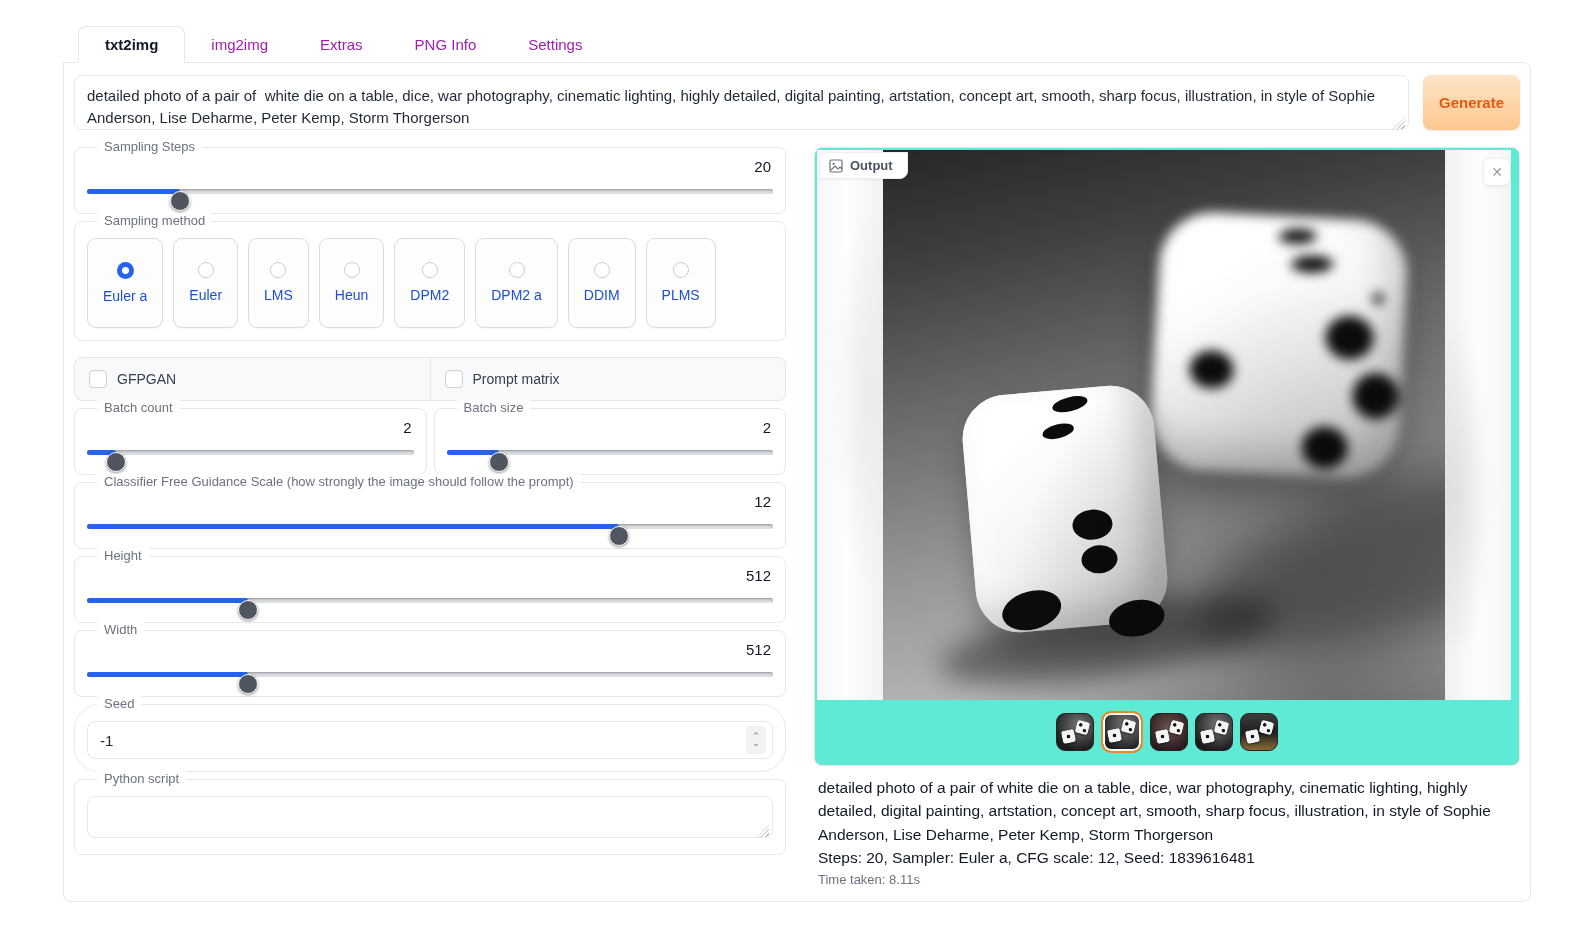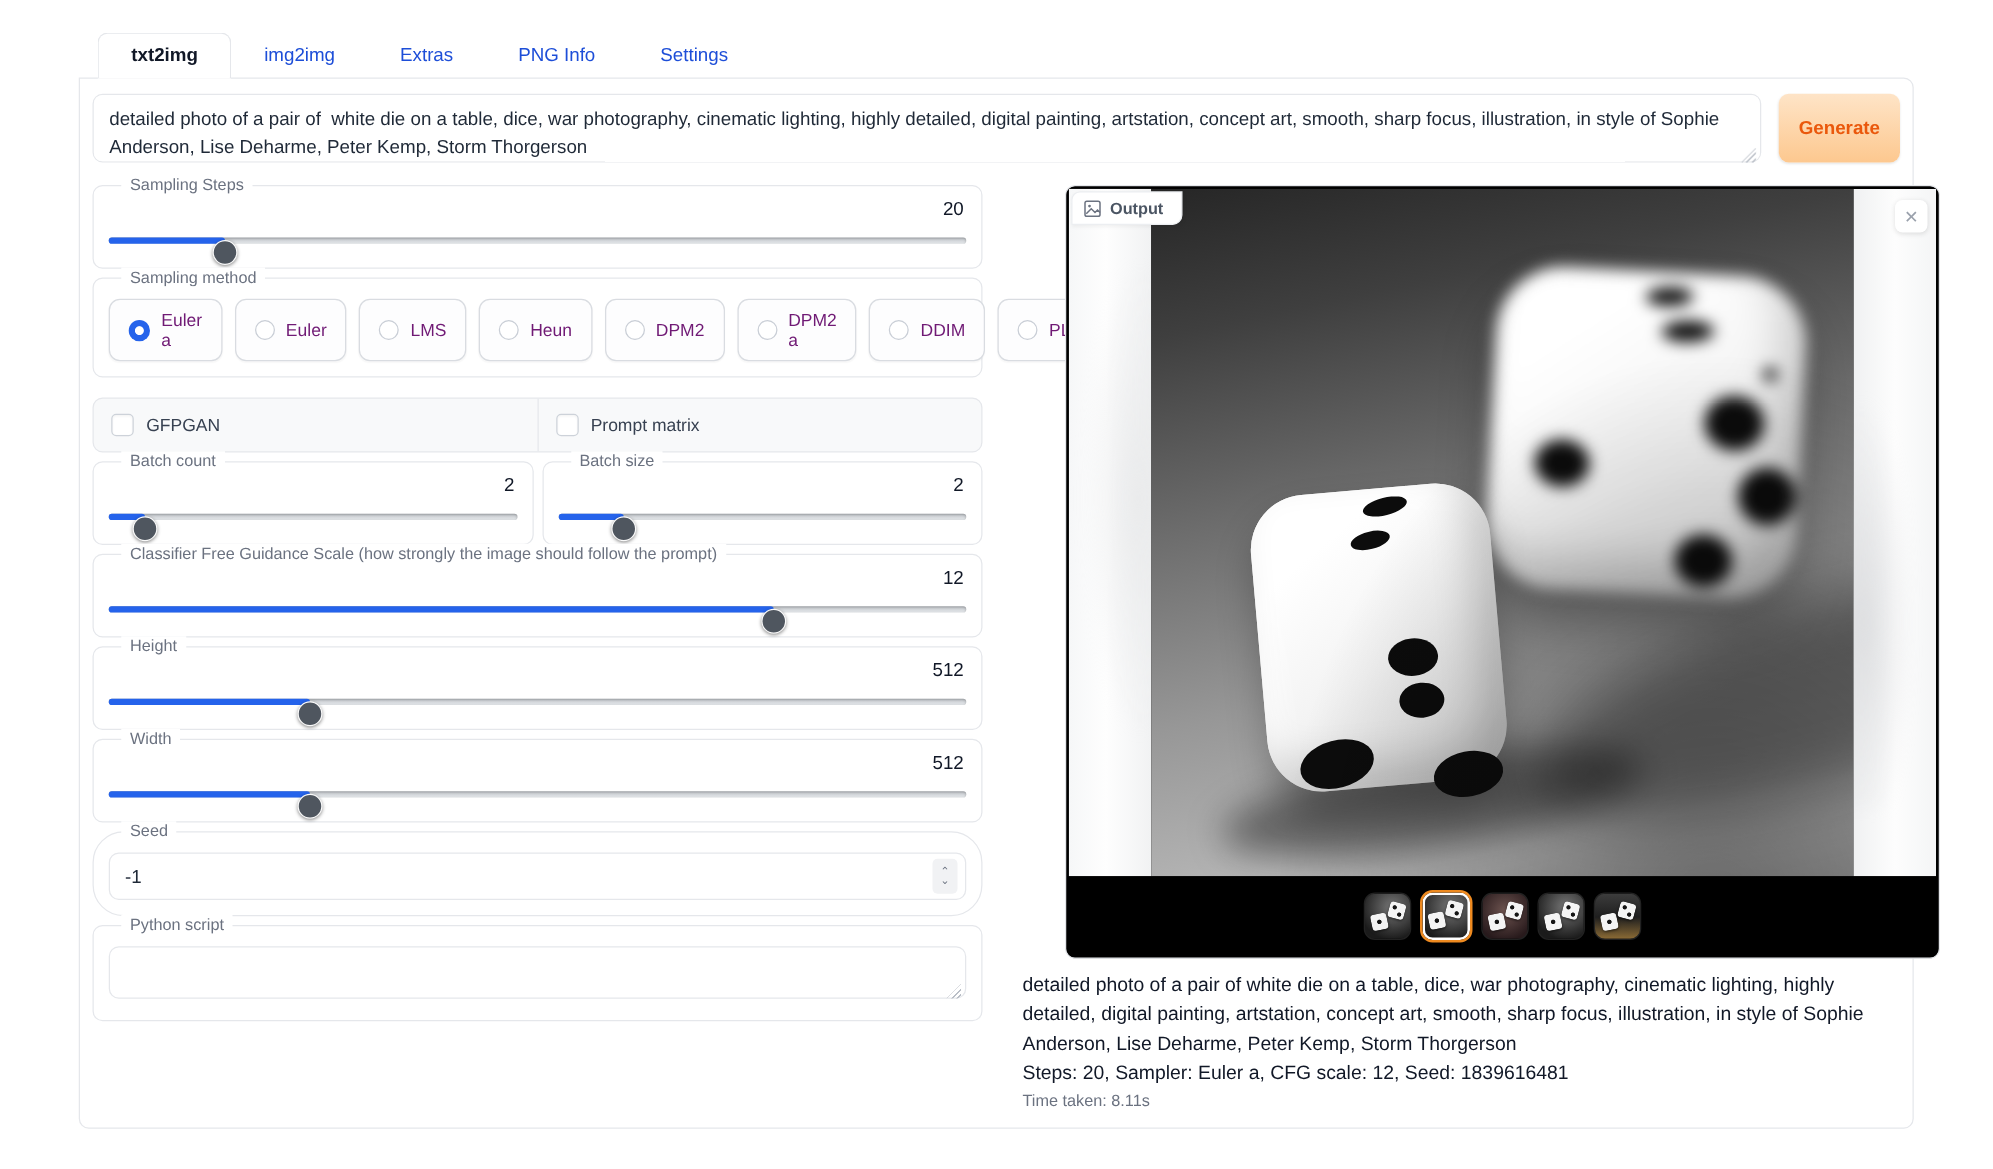--- a/index.html
+++ b/index.html
@@ -1,21 +1,21 @@
 <!DOCTYPE html>
 <html><head>
 <meta charset="utf-8">
 <style>
   * { margin:0; padding:0; box-sizing:border-box; }
   body { background:#fff; font-family:"Liberation Sans","DejaVu Sans",sans-serif; color:#111827; width:1594px; height:935px; overflow:hidden; }
   .page { margin:25px 0 0 63px; width:1468px; }
 
   
   .tabs { display:flex; align-items:flex-end; height:37px; padding-left:15px; }
-  .tab { background:transparent; border:none; font-size:15px; color:#1d4ed8; padding:9px 26px; cursor:pointer; font-family:inherit; }
+  .tab { background:transparent; border:none; font-size:15px; color:#a21caf; padding:9px 26px; cursor:pointer; font-family:inherit; }
   .tab.active { background:#fff; border:1px solid #e5e7eb; border-bottom:1px solid #fff; border-radius:8px 8px 0 0; color:#111827; font-weight:bold; margin-bottom:-1px; z-index:2; position:relative; }
 
   
   .frame { border:1px solid #e5e7eb; border-radius:0 8px 8px 8px; padding:12px 10px 14px 10px; min-height:832px; position:relative; background:#fff; }
 
   
   .prompt-row { display:flex; gap:14px; margin-bottom:13px; }
   .ta-wrap { position:relative; flex:1; }
   textarea { width:100%; border:1px solid #e5e7eb; border-radius:8px; font-family:inherit; font-size:15px; color:#1f2937; padding:9px 12px; resize:none; line-height:1.45; background:#fff; outline:none; }
   .prompt-ta { height:55px; }
@@ -33,41 +33,41 @@
   .slider-val { text-align:right; font-size:15px; color:#111827; margin:-2px 2px 6px 0; }
 
   
   .slider { position:relative; height:20px; cursor:pointer; }
   .track { position:absolute; left:0; right:0; top:8px; height:5px; border-radius:3px; background:linear-gradient(180deg,#c9cdd2,#e2e5e8); box-shadow:inset 0 1px 2px rgba(0,0,0,.25); }
   .fill { position:absolute; left:0; top:0; height:5px; border-radius:3px; background:#2563eb; }
   .knob { position:absolute; top:-1px; width:20px; height:20px; border-radius:50%; background:#4f565f; border:1px solid #fafafa; box-shadow:0 1px 3px rgba(0,0,0,.45); transform:translateX(-50%); margin-top:-6px; top:8px; }
 
   
   .chips { display:flex; gap:10px; margin-top:4px; }
-  .chip { display:flex; align-items:center; gap:9px; padding:8px 15px; border:1px solid #d9dce1; border-radius:9px; background:#fdfdfe; font-size:14px; color:#701a75; cursor:pointer; box-shadow:0 1px 1px rgba(0,0,0,.03); }
+  .chip { display:flex; align-items:center; gap:9px; padding:23px 15px; border:1px solid #d9dce1; border-radius:9px; background:#fdfdfe; font-size:14px; color:#1d4ed8; cursor:pointer; box-shadow:0 1px 1px rgba(0,0,0,.03);flex-direction:column; }
   .radio { width:16px; height:16px; border-radius:50%; border:1.5px solid #c9ced6; background:#fff; flex:none; }
   .chip.on .radio { border:none; background:radial-gradient(circle at center, #ffffff 0 3.2px, #2563eb 3.9px 100%); width:17px; height:17px; }
 
   
   .check-row { display:flex; border:1px solid #e5e7eb; border-radius:8px; background:#f8f9fa; margin:16px 0 7px 0; }
   .check-item { flex:1; display:flex; align-items:center; gap:10px; padding:12px 14px; cursor:pointer; font-size:14px; color:#374151; }
   .check-item + .check-item { border-left:1px solid #e5e7eb; }
   .cbox { width:18px; height:18px; border:1px solid #cdd2d9; border-radius:4px; background:#fff; box-shadow:inset 0 1px 2px rgba(0,0,0,.05); flex:none; }
 
   .batch-row { display:flex; gap:7px; }
   .batch-row .group { flex:1; }
 
   
   .numwrap { display:flex; align-items:center; border:1px solid #e5e7eb; border-radius:8px; height:38px; padding:0 6px 0 0; background:#fff; }
   .numinput { flex:1; border:none; outline:none; font-family:inherit; font-size:15px; color:#1f2937; padding:0 12px; background:transparent; }
   .spin { display:flex; flex-direction:column; justify-content:center; width:20px; height:28px; background:#f1f2f4; border-radius:4px; color:#6b7280; font-size:9px; line-height:7px; text-align:center; cursor:pointer; }
   .script-ta { height:42px; }
 
   
-  .gallery { border:1px solid #e5e7eb; border-radius:8px; background:#000000; position:relative; padding:2px 2px 12px 2px;margin-left:38px; }
+  .gallery { border:1px solid #e5e7eb; border-radius:8px; background:#5eead4; position:relative; padding:2px 2px 12px 2px; }
   .output-chip { position:absolute; top:4px; left:4px; z-index:5; background:#fff; border:1px solid #eceef1; border-radius:0 0 8px 0; border-top-left-radius:7px; padding:5px 14px 5px 9px; display:flex; align-items:center; gap:7px; color:#4b5563; font-size:13px; font-weight:bold; box-shadow:1px 1px 3px rgba(0,0,0,.05); }
   .output-chip svg { display:block; }
   .close-btn { position:absolute; top:11px; right:9px; z-index:5; width:26px; height:26px; background:#fff; border:none; border-radius:6px; color:#9aa1ac; font-size:14px; cursor:pointer; box-shadow:0 1px 4px rgba(0,0,0,.12); line-height:26px; text-align:center; }
   .stage { display:flex; height:550px; overflow:hidden; }
   .strip { width:66px; position:relative; overflow:hidden; }
   .strip.l { background:linear-gradient(90deg,#f6f7f8,#fefefe 45%,#f1f2f3); }
   .strip.l::before { content:''; position:absolute; inset:10% -30% 20% 20%; background:radial-gradient(ellipse at 60% 50%, #e9eaeb, transparent 70%); filter:blur(6px); }
   .strip.r { background:linear-gradient(270deg,#f4f5f6,#fdfdfd 50%,#f0f1f2); }
   .strip.r::before { content:''; position:absolute; inset:30% 30% 10% -30%; background:radial-gradient(ellipse at 40% 55%, #dcdddf, transparent 70%); filter:blur(6px); }
 

